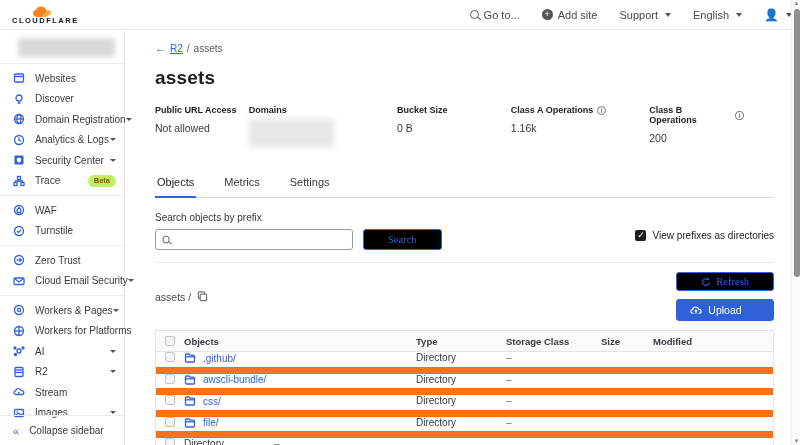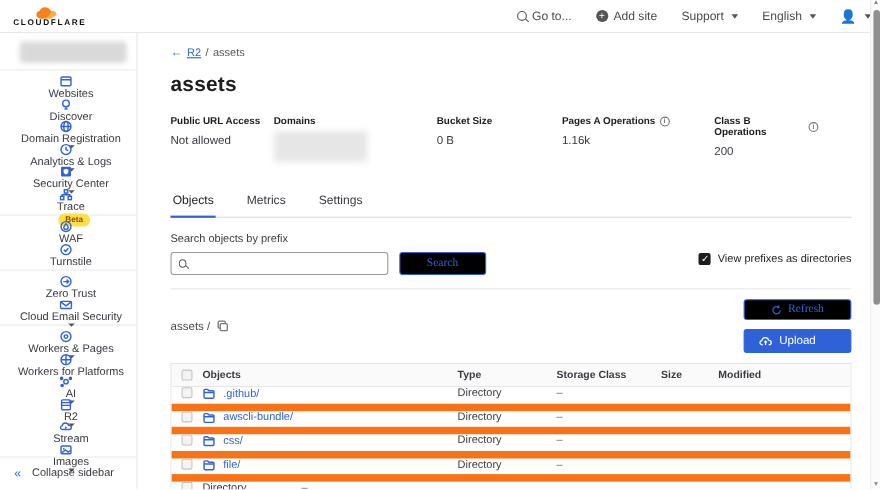--- a/index.html
+++ b/index.html
@@ -25,26 +25,26 @@
   
   .shell { display:flex; height:415px; }
   .sidebar { width:125px; border-right:1px solid #e8e8e8; position:relative; background:#fff; flex-shrink:0; }
   .main { flex:1; padding:12px 26px 0 30px; position:relative; overflow:hidden; }
 
   
   .acct-blur { margin:8px 10px 6px 18px; height:19px; width:97px; background:#d9d9d9;
     filter:blur(2.5px); border-radius:2px; }
   .sb-divider { border-top:1px solid #ececec; margin:4px 0; }
   .sb-item { display:flex; align-items:center; height:20.5px; padding:0 8px 0 13px;
-    font-size:10px; color:#36393f; cursor:pointer;flex-direction:column; }
+    font-size:10px; color:#36393f; cursor:pointer; }
   .sb-item .ic { width:12px; height:12px; margin-right:10px; flex-shrink:0; display:flex; align-items:center; }
   .sb-item .lbl { flex:1; white-space:nowrap; }
   .sb-caret { width:0; height:0; border-left:3px solid transparent; border-right:3px solid transparent;
     border-top:3.5px solid #555; }
-  .beta { background:#fde047; color:#8f4a00; font-size:7.5px; font-weight:bold;
+  .beta { background:#bef264; color:#8f4a00; font-size:7.5px; font-weight:bold;
     padding:1.5px 6px; border-radius:8px; margin-left:6px; }
   .collapse { position:absolute; bottom:0; left:0; right:0; border-top:1px solid #ececec;
     height:30px; display:flex; align-items:center; padding-left:13px; font-size:10px; color:#36393f; cursor:pointer; }
   .collapse .chev { color:#2f62d9; font-size:11px; margin-right:10px; }
 
   
   .crumb { font-size:10px; color:#56575c; display:flex; align-items:center; gap:4px; }
   .crumb a { color:#2f62d9; text-decoration:underline; cursor:pointer; }
   .crumb .arrow { color:#2f62d9; font-size:11px; }
   h1.title { font-size:19px; font-weight:bold; color:#1d1d1d; margin-top:13px; letter-spacing:.2px; }
@@ -354,21 +354,21 @@
       <div class="stat stat-1">
         <div class="s-label">Domains</div>
         <div class="blur-val"></div>
       </div>
       <div class="stat stat-2">
         <div class="s-label">Bucket Size</div>
         <div class="s-value">0 B</div>
       </div>
       <div class="stat stat-3">
         <div class="s-label">
-            <span>Pages A Operations</span>
+            <span>Class A Operations</span>
             <i class="info-i">i</i>
           </div>
         <div class="s-value">1.16k</div>
       </div>
       <div class="stat">
         <div class="s-label">
             <span>Class B Operations</span>
             <i class="info-i">i</i>
           </div>
         <div class="s-value">200</div>

